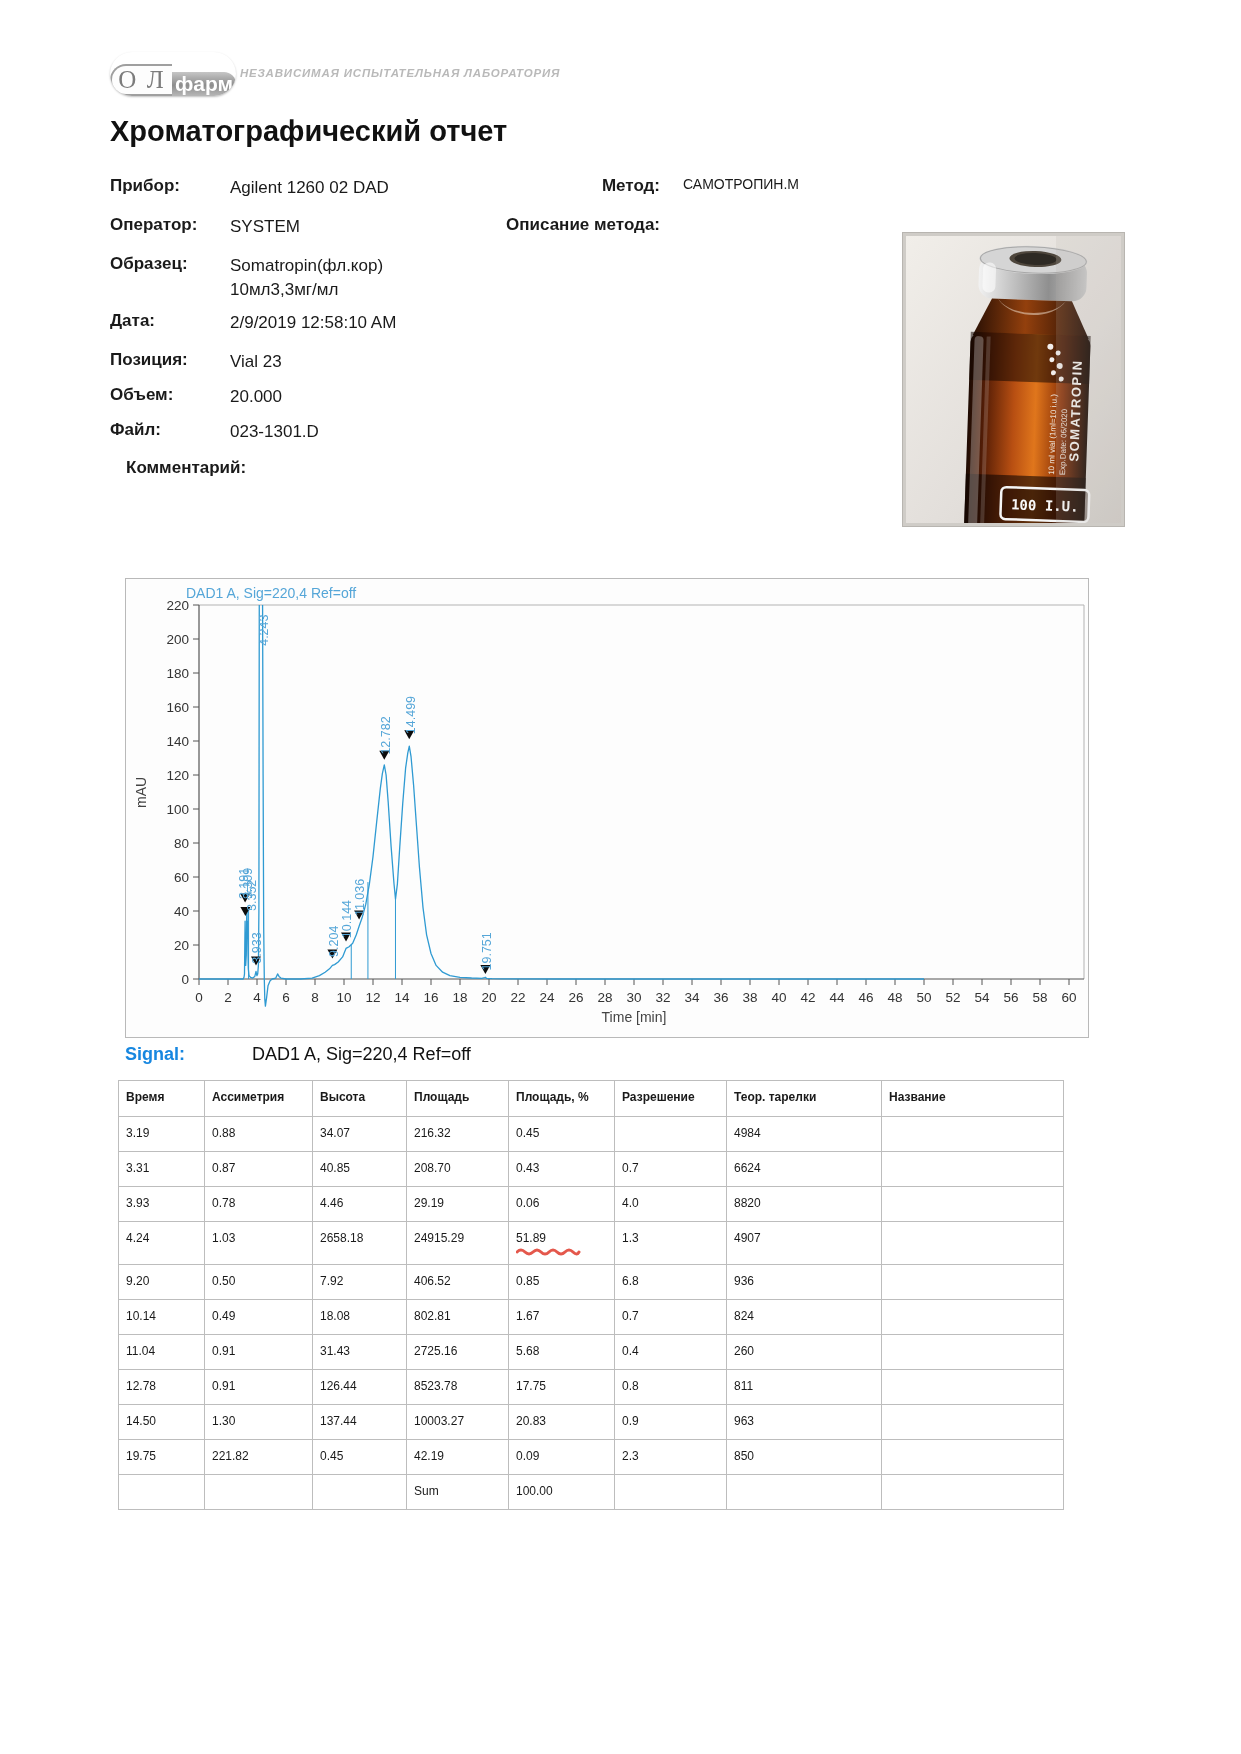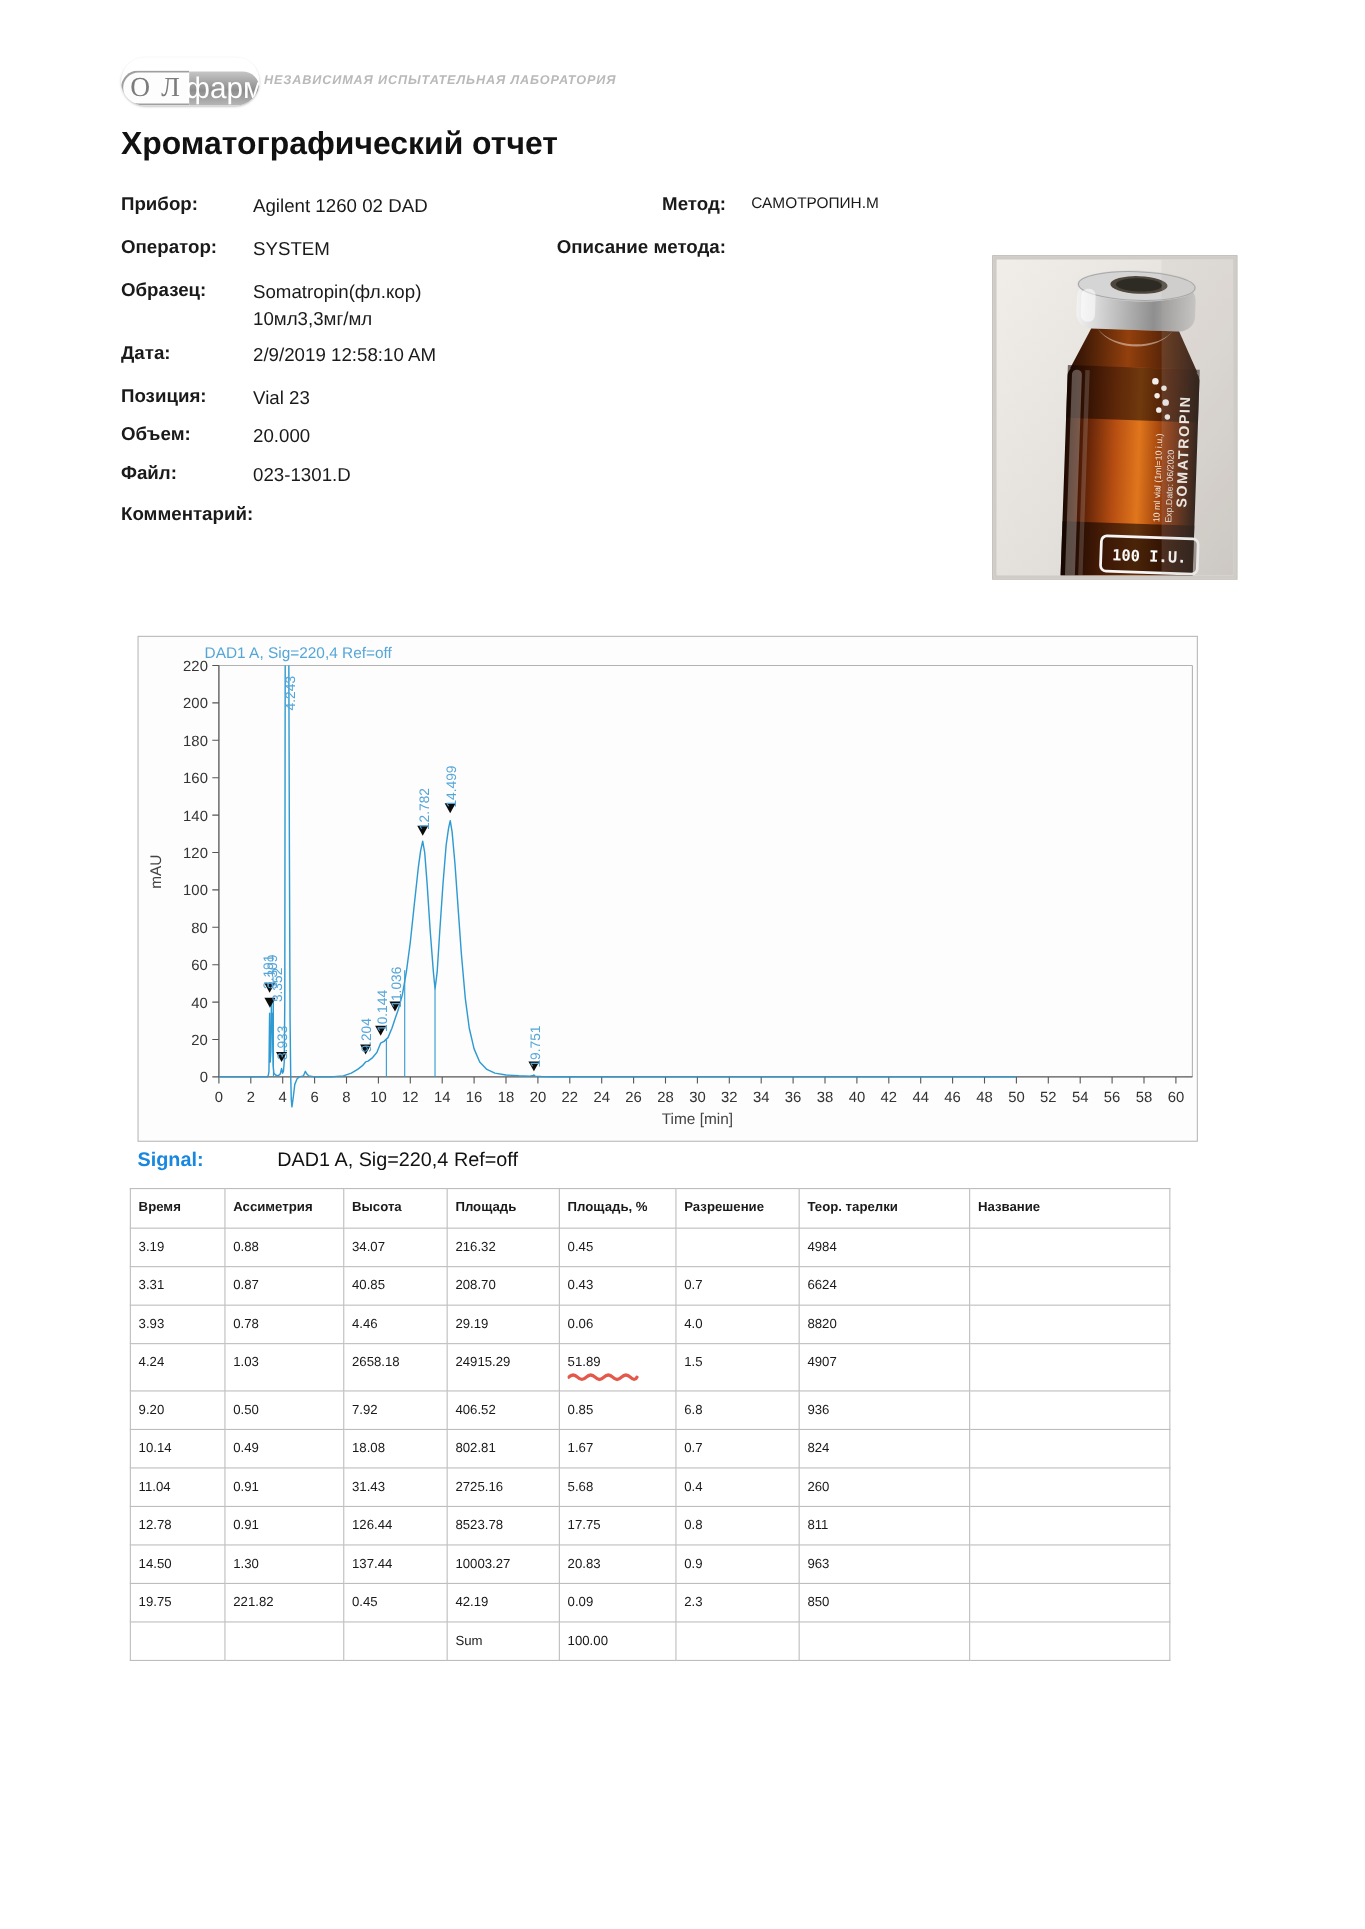--- a/index.html
+++ b/index.html
@@ -9,22 +9,22 @@
     overflow:hidden;
   }
   .abs{position:absolute;}
 
   
   .pill{display:flex;height:44px;border-radius:24px;overflow:hidden;box-shadow:0 1px 2px rgba(0,0,0,.25);align-items:flex-end;}
   .pill-left{width:60px;background:#fdfdfd;border:2px solid #9f9f9f;border-right:none;
     border-radius:24px 0 0 24px;display:flex;align-items:center;justify-content:center;
     font-family:"Liberation Serif","DejaVu Serif",serif;font-size:25px;color:#7c7c7c;letter-spacing:2px;}
   .pill-right{width:64px;background:linear-gradient(180deg,#c6c6c6 0%,#8d8d8d 55%,#b7b7b7 100%);
-    display:flex;align-items:center;justify-content:center;color:#ffffff;font-weight:normal;
-    font-size:27px;border-radius:0 24px 24px 0;}
+    display:flex;align-items:center;justify-content:center;color:#ffffff;font-weight:bold;
+    font-size:21px;border-radius:0 24px 24px 0;}
   .tagline{font-size:11.5px;font-weight:bold;font-style:italic;color:#b9b9b9;letter-spacing:.8px;}
 
   .report-title{font-size:29px;font-weight:bold;color:#111;}
 
   
   .meta-row{position:absolute;display:flex;}
   .meta-label{font-weight:bold;font-size:17px;width:120px;flex:none;}
   .meta-value{font-size:17px;white-space:pre-line;line-height:24px;}
   .meta-label-r{font-weight:bold;font-size:17px;width:172px;flex:none;text-align:right;}
   .meta-value-r{font-size:14px;margin-left:23px;}
@@ -83,21 +83,21 @@
       <div class="meta-value">Vial 23</div>
     </div>
   <div class="meta-row" style="top:209px;">
       <div class="meta-label">Объем:</div>
       <div class="meta-value">20.000</div>
     </div>
   <div class="meta-row" style="top:244px;">
       <div class="meta-label">Файл:</div>
       <div class="meta-value">023-1301.D</div>
     </div>
-  <div class="meta-row" style="top:282px;">
+  <div class="meta-row" style="top:282px;margin-left:16px;">
       <div class="meta-label" style="width:140px;">Комментарий:</div>
       <div class="meta-value"></div>
     </div>
 </div>
 
 <div class="abs" style="left:488px;top:176px;width:420px;">
   <div class="meta-row" style="top:0px;">
       <div class="meta-label-r">Метод:</div>
       <div class="meta-value-r">САМОТРОПИН.М</div>
     </div>
@@ -374,21 +374,21 @@
           <td><span></span></td>
         </tr>
         <tr>
           <td><span>4.24</span></td>
           <td><span>1.03</span></td>
           <td><span>2658.18</span></td>
           <td><span>24915.29</span></td>
           <td><span>51.89</span><svg width="66" height="8" class="squiggle">
               <path d="M1 4 Q5 0 9 4 T17 4 T25 4 T33 4 T41 4 T49 4 T57 4 T63 4" fill="none" stroke="#e4584c" stroke-width="3" stroke-linecap="round"></path>
             </svg></td>
-          <td><span>1.5</span></td>
+          <td><span>1.3</span></td>
           <td><span>4907</span></td>
           <td><span></span></td>
         </tr>
         <tr>
           <td><span>9.20</span></td>
           <td><span>0.50</span></td>
           <td><span>7.92</span></td>
           <td><span>406.52</span></td>
           <td><span>0.85</span></td>
           <td><span>6.8</span></td>

